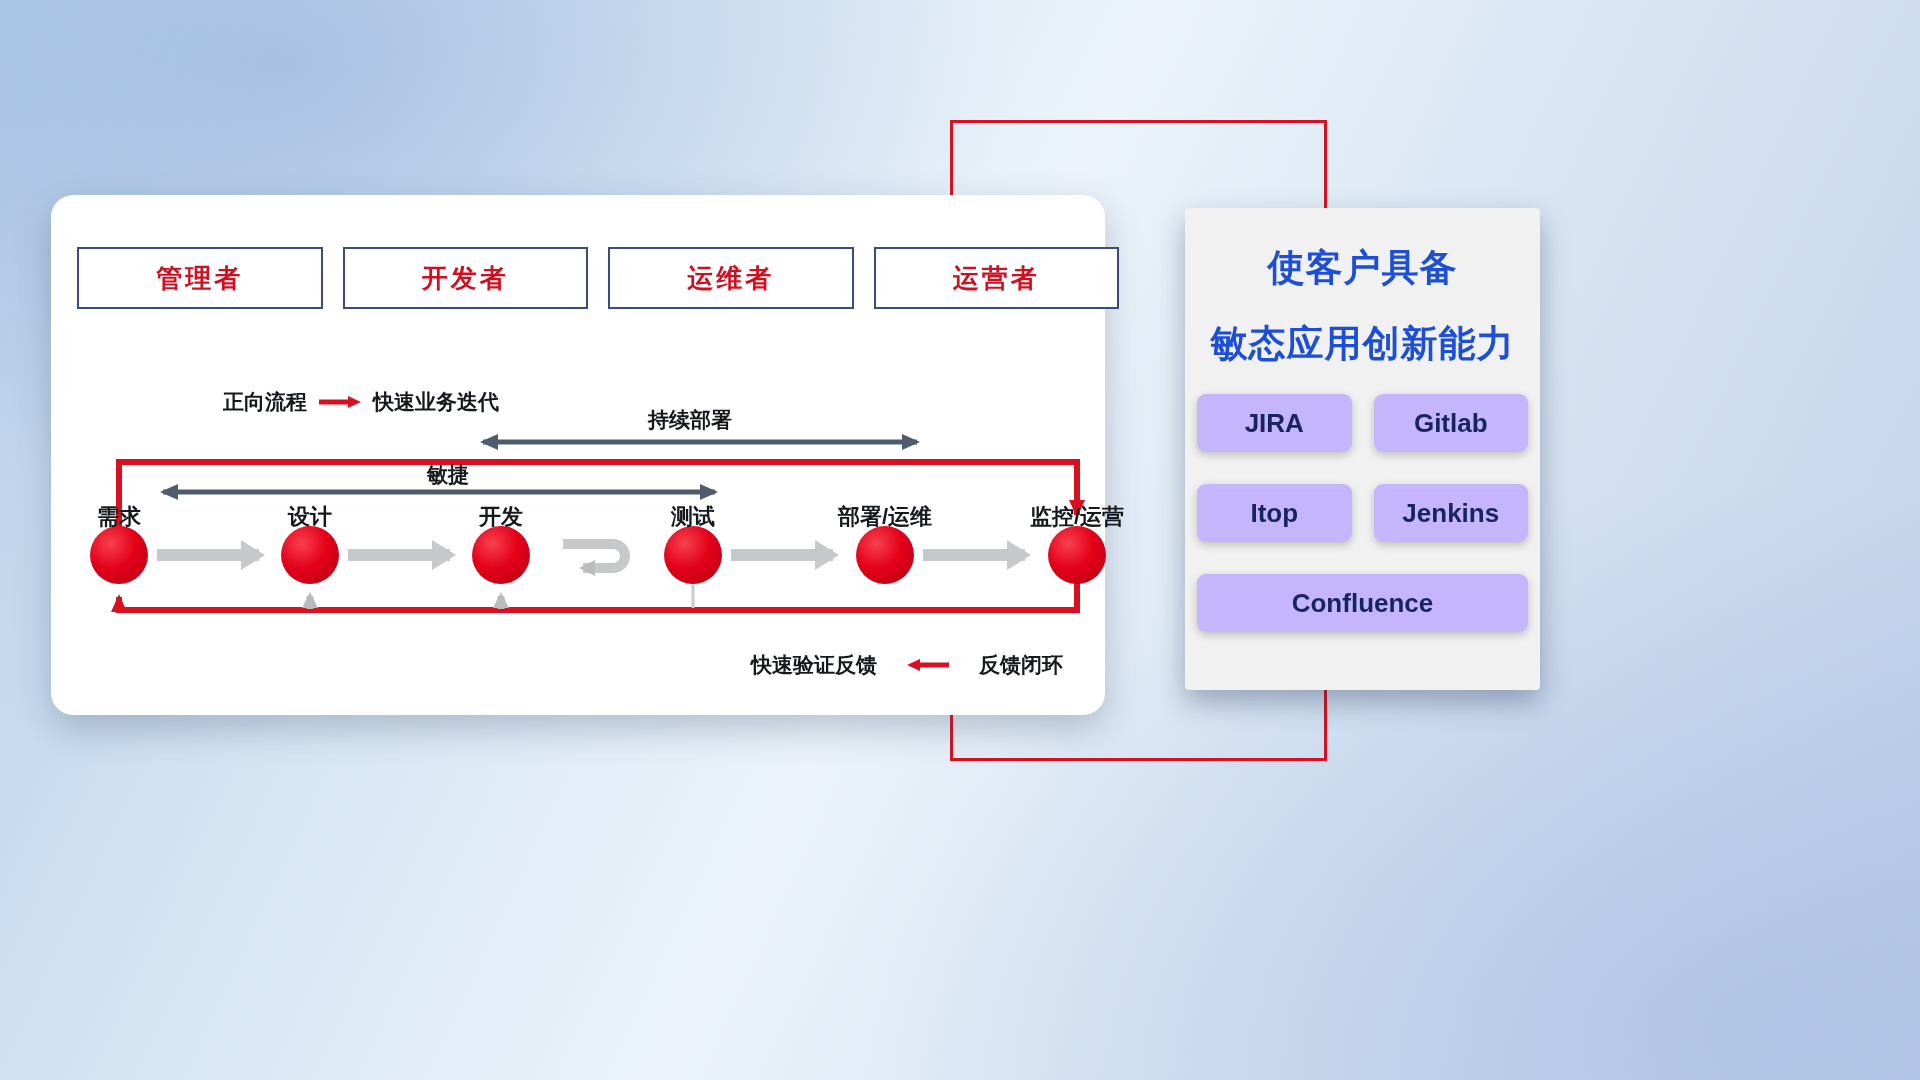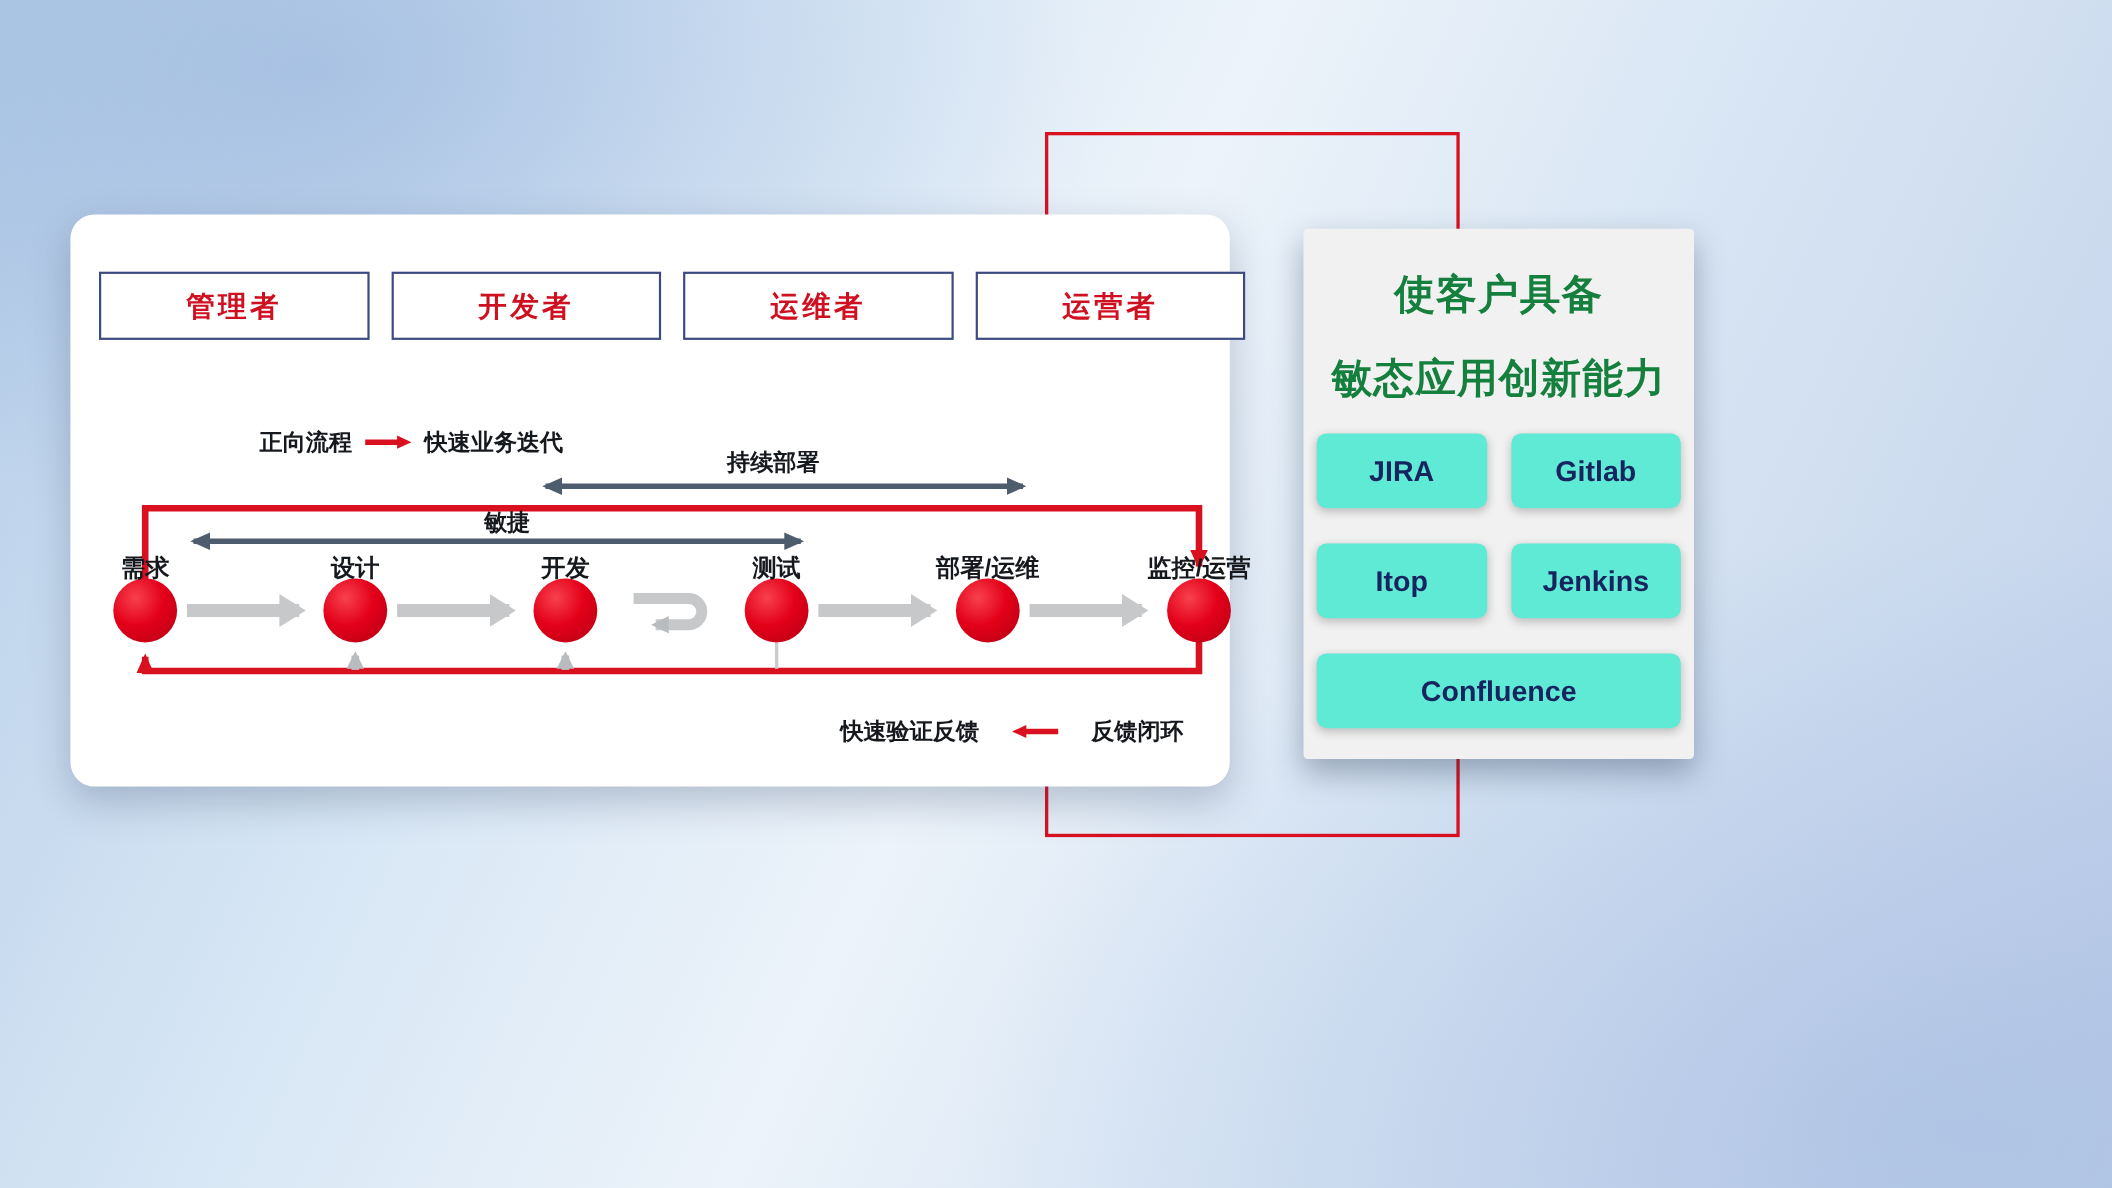--- a/index.html
+++ b/index.html
@@ -9,21 +9,21 @@
   .stage-root { position:relative; width:1920px; height:1080px;
     background:
       radial-gradient(1200px 700px at 15% 6%, rgba(145,175,218,.55), rgba(145,175,218,0) 60%),
       radial-gradient(1500px 900px at 92% 95%, rgba(155,180,222,.5), rgba(155,180,222,0) 60%),
       linear-gradient(115deg,#b5cde8 0%,#d8e7f5 28%,#ecf3fa 48%,#d9e6f4 66%,#bfcfe9 100%);
   }
 
   .red-frame { position:absolute; left:950px; top:120px; width:377px; height:641px;
     border:3px solid #d9101f; z-index:1; }
 
-  .card { position:absolute; left:64px; top:195px; width:1054px; height:520px;
+  .card { position:absolute; left:51px; top:195px; width:1054px; height:520px;
     background:#fff; border-radius:22px; z-index:2;
     box-shadow:0 14px 36px rgba(50,70,100,.28); }
 
   .roles { position:absolute; left:26px; top:52px; width:1042px; display:flex; gap:20px; }
   .role-box { flex:1; height:62px; border:2px solid #3c4a82; background:#fff;
     display:flex; align-items:center; justify-content:center; }
   .role-box span { color:#cf1021; font-size:26px; font-weight:700; letter-spacing:3px; }
 
   .desc { position:absolute; left:45px; top:139px; font-size:24px; font-weight:700;
     color:#15181c; letter-spacing:1px; white-space:nowrap; }
@@ -39,26 +39,26 @@
     font-weight:700; color:#15181c; white-space:nowrap; }
   .cd-label { left:639px; top:211px; }
   .agile-label { left:397px; top:266px; }
 
   .stage-label { position:absolute; transform:translateX(-50%); top:307px;
     font-size:22px; font-weight:600; color:#15181c; white-space:nowrap;text-align:center; }
 
   .panel { position:absolute; left:1185px; top:208px; width:355px; height:482px;
     background:#f1f1f2; border-radius:4px; z-index:3;
     box-shadow:0 12px 28px rgba(30,45,75,.35); }
-  .panel-title { padding-top:22px; text-align:center; color:#15803d;
+  .panel-title { padding-top:22px; text-align:center; color:#1d4ed8;
     font-weight:700; font-size:37px; }
   .panel-title div { line-height:76px; letter-spacing:1px; }
   .tools { position:absolute; left:12px; right:12px; top:186px; display:grid;
     grid-template-columns:1fr 1fr; column-gap:22px; row-gap:32px; }
-  .tool-chip { height:68px; background:#5eead4; border-radius:9px; display:flex;
+  .tool-chip { height:58px; background:#c4b5fd; border-radius:9px; display:flex;
     align-items:center; justify-content:center; font-size:26px; font-weight:700;
     color:#17245e; box-shadow:0 3px 9px rgba(0,0,0,.22); }
   .tool-chip.wide { grid-column:1 / -1; }
 </style>
 </head>
 <body>
 
 <div class="stage-root">
 
   <div class="red-frame"></div>

